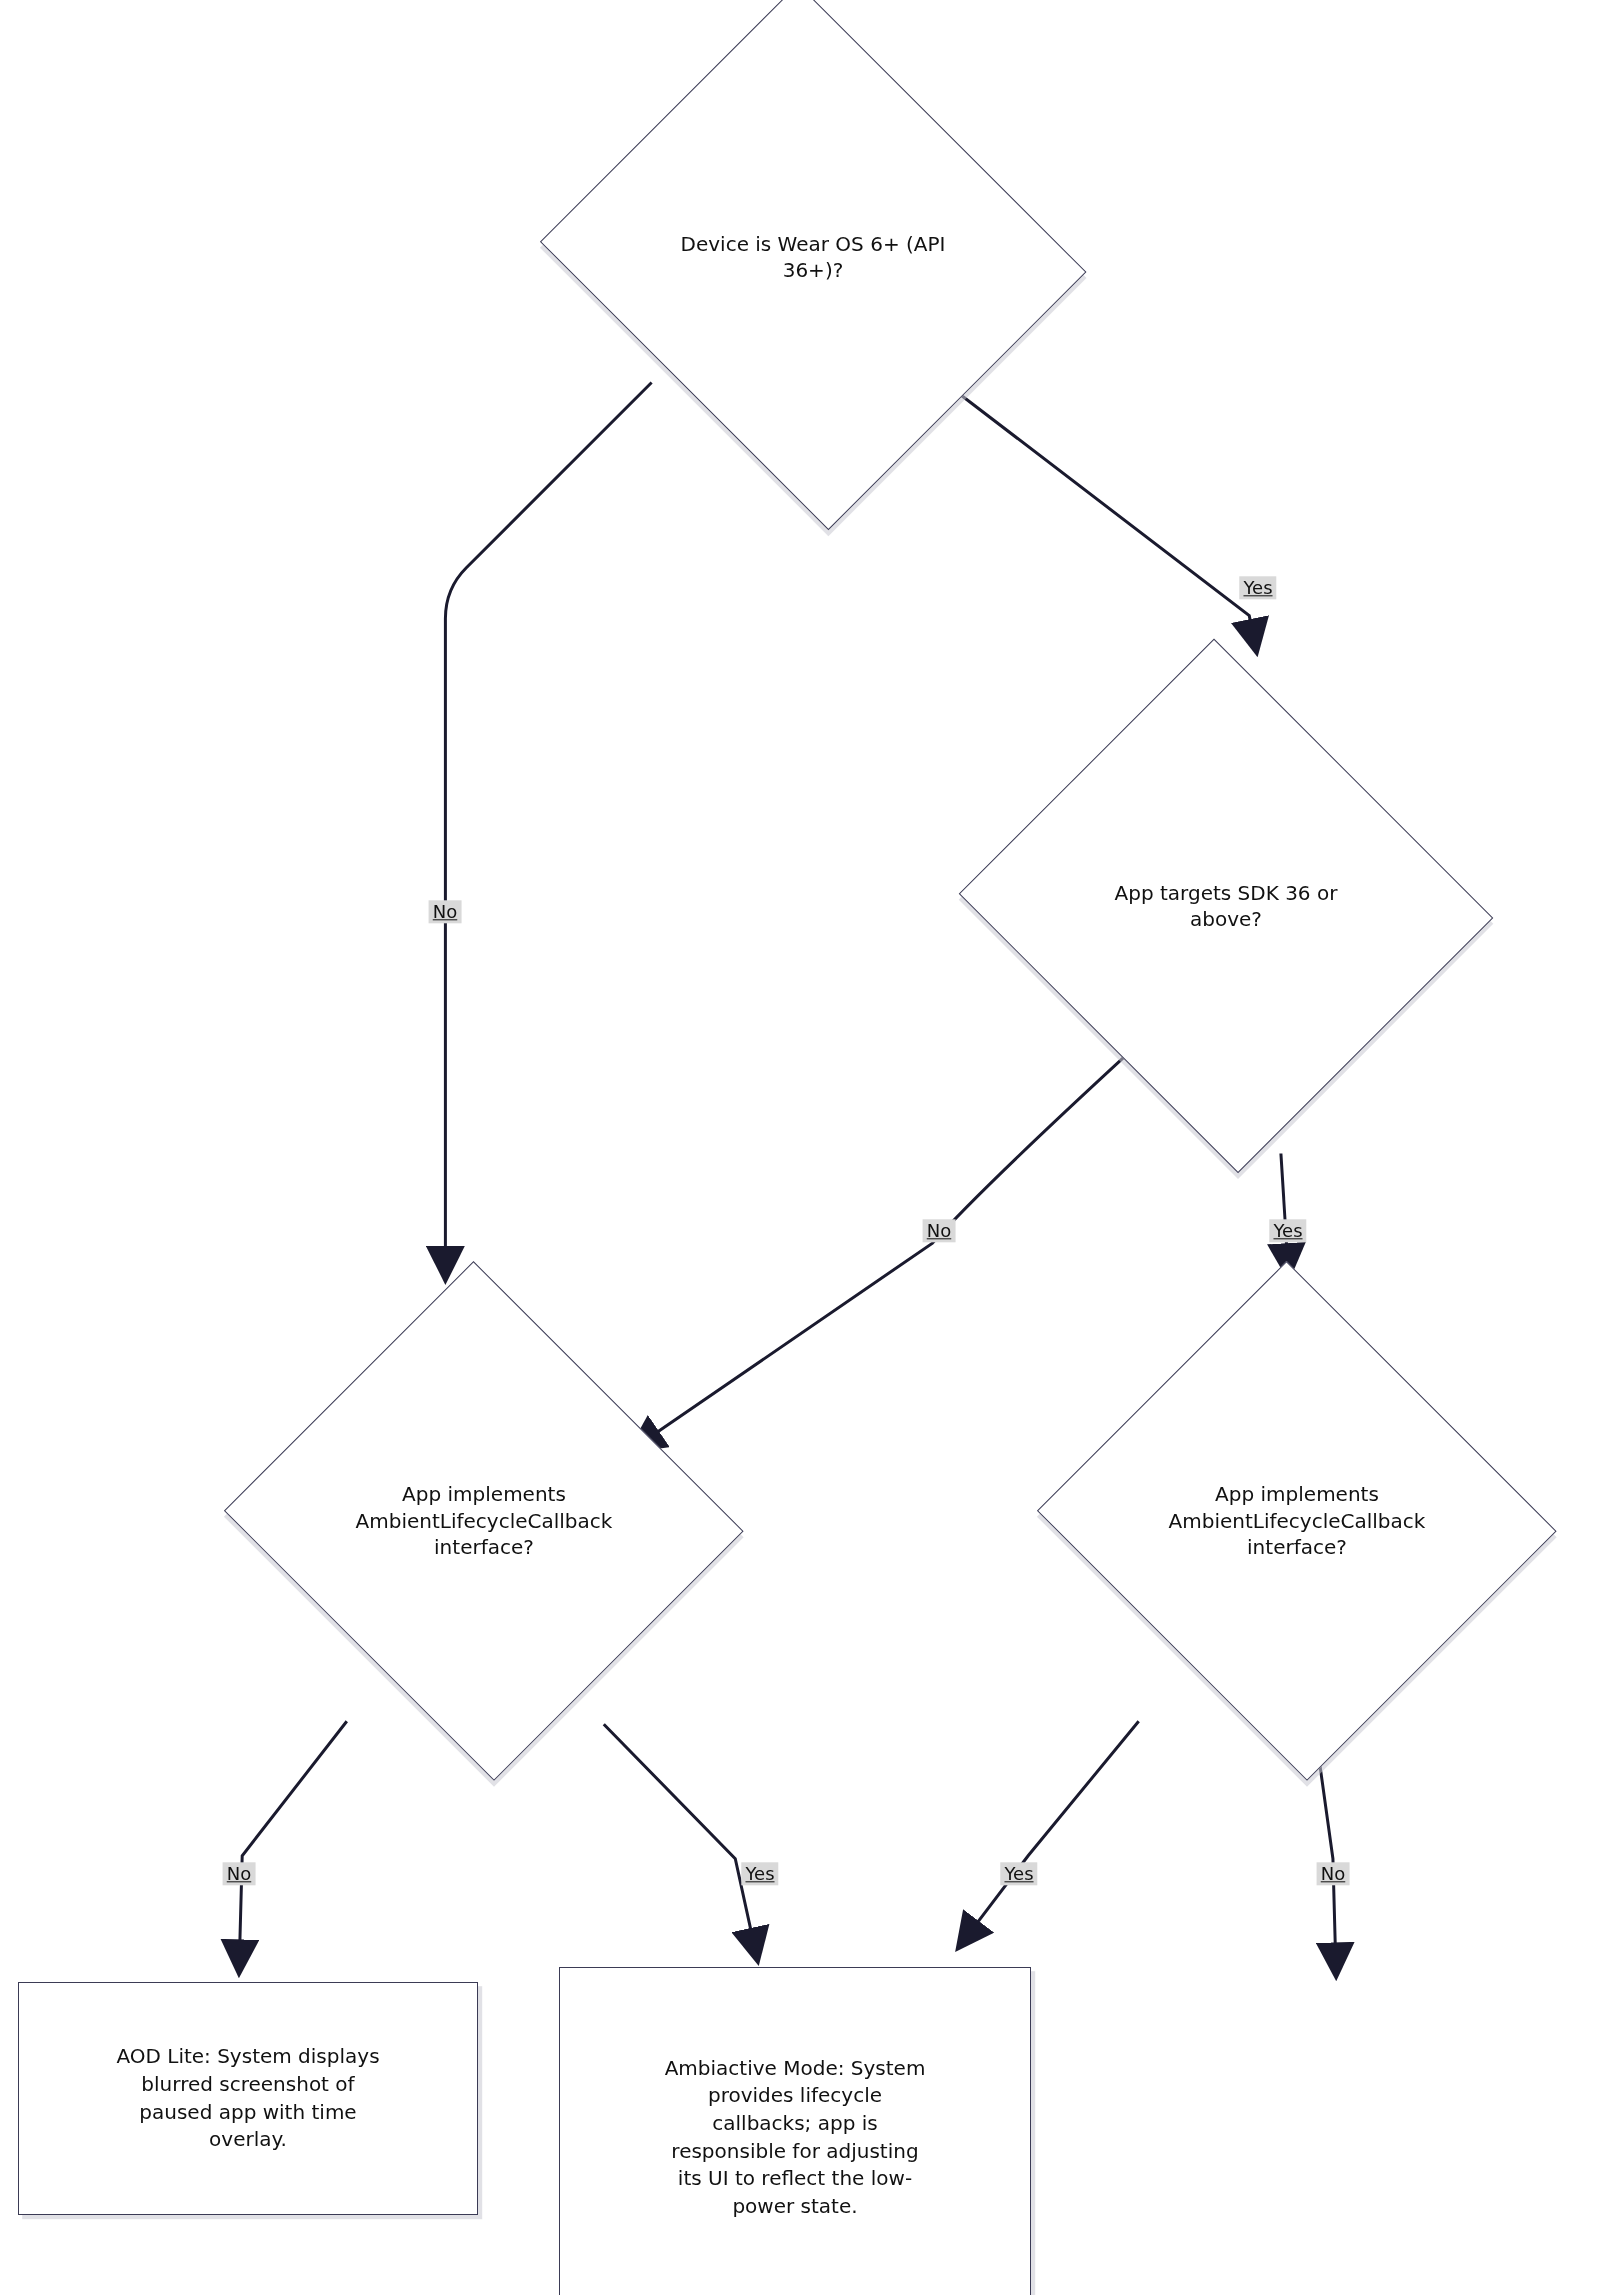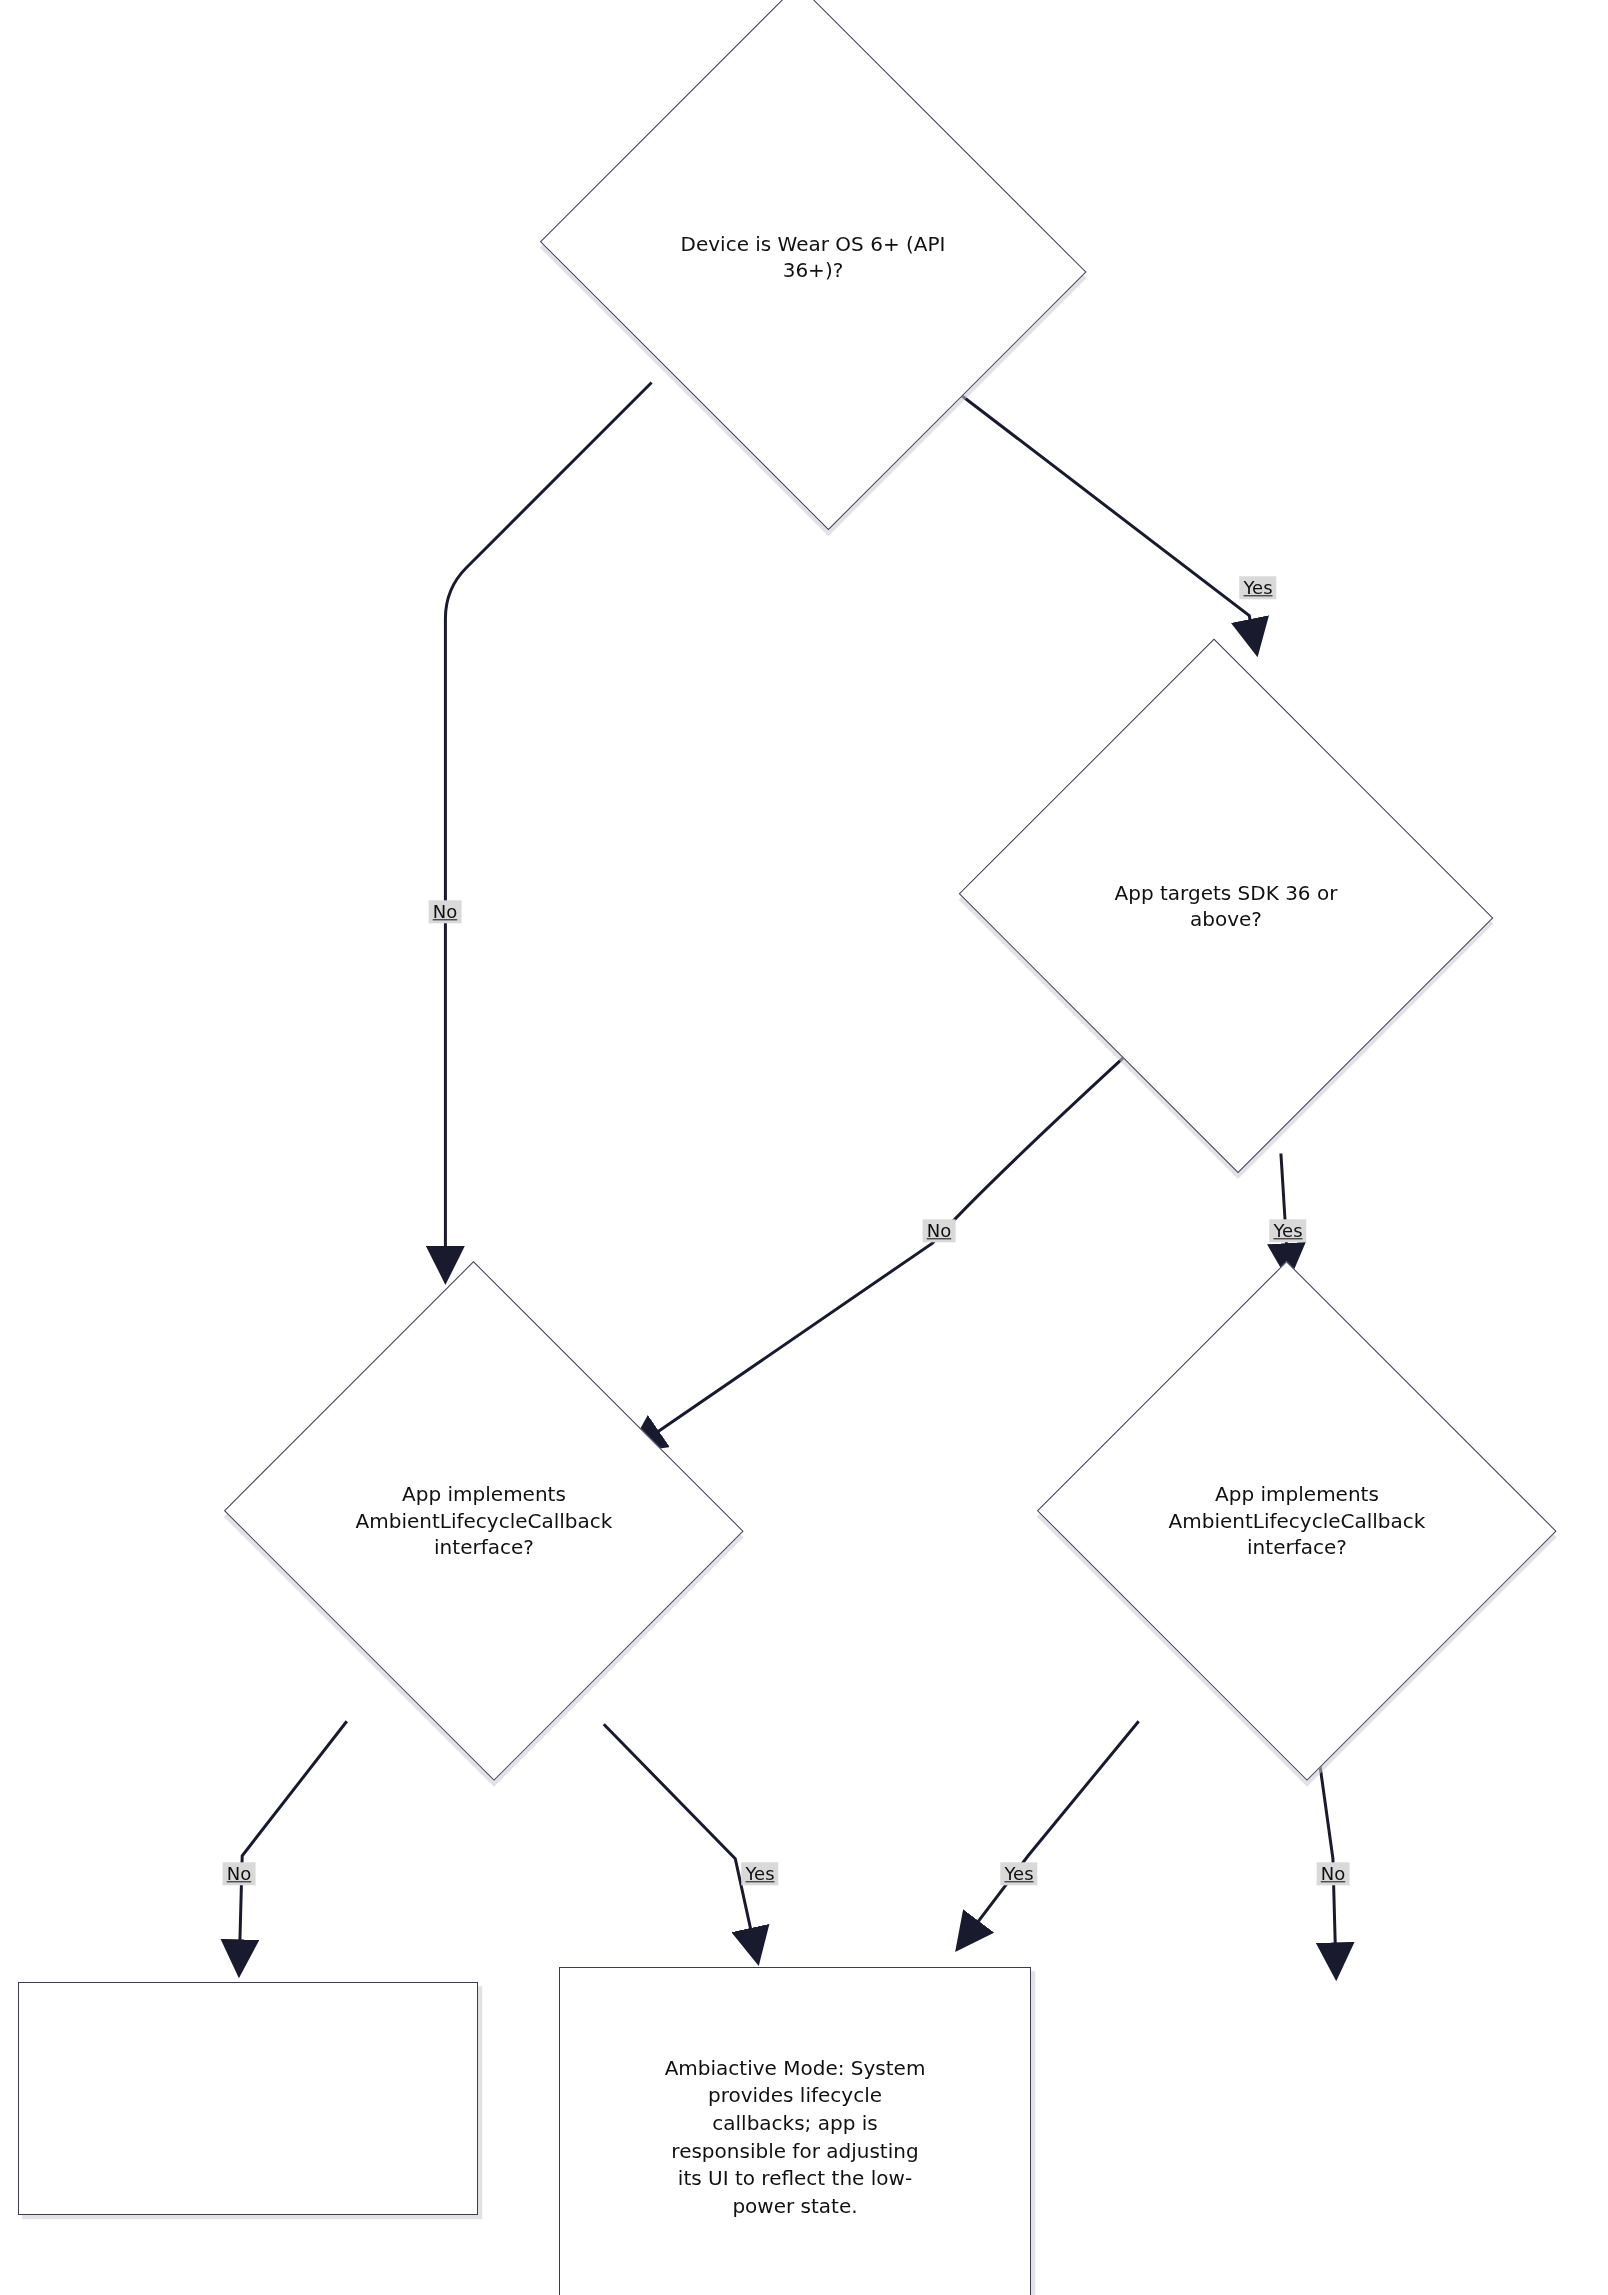--- a/index.html
+++ b/index.html
@@ -144,20 +144,24 @@
 
   <div class="node diamond" style="left:1028px; top:1273px; width:538px; height:496px;">
     <div class="shape"></div>
     <div class="label">App implements
 AmbientLifecycleCallback
 interface?</div>
   </div>
 
   <div class="node rect" style="left:18px; top:1982px; width:460px; height:233px;">
     <div class="shape"></div>
+    <div class="label">AOD Lite: System displays
+blurred screenshot of
+paused app with time
+overlay.</div>
   </div>
 
   <div class="node rect" style="left:559px; top:1967px; width:472px; height:341px;">
     <div class="shape"></div>
     <div class="label">Ambiactive Mode: System
 provides lifecycle
 callbacks; app is
 responsible for adjusting
 its UI to reflect the low-
 power state.</div>

